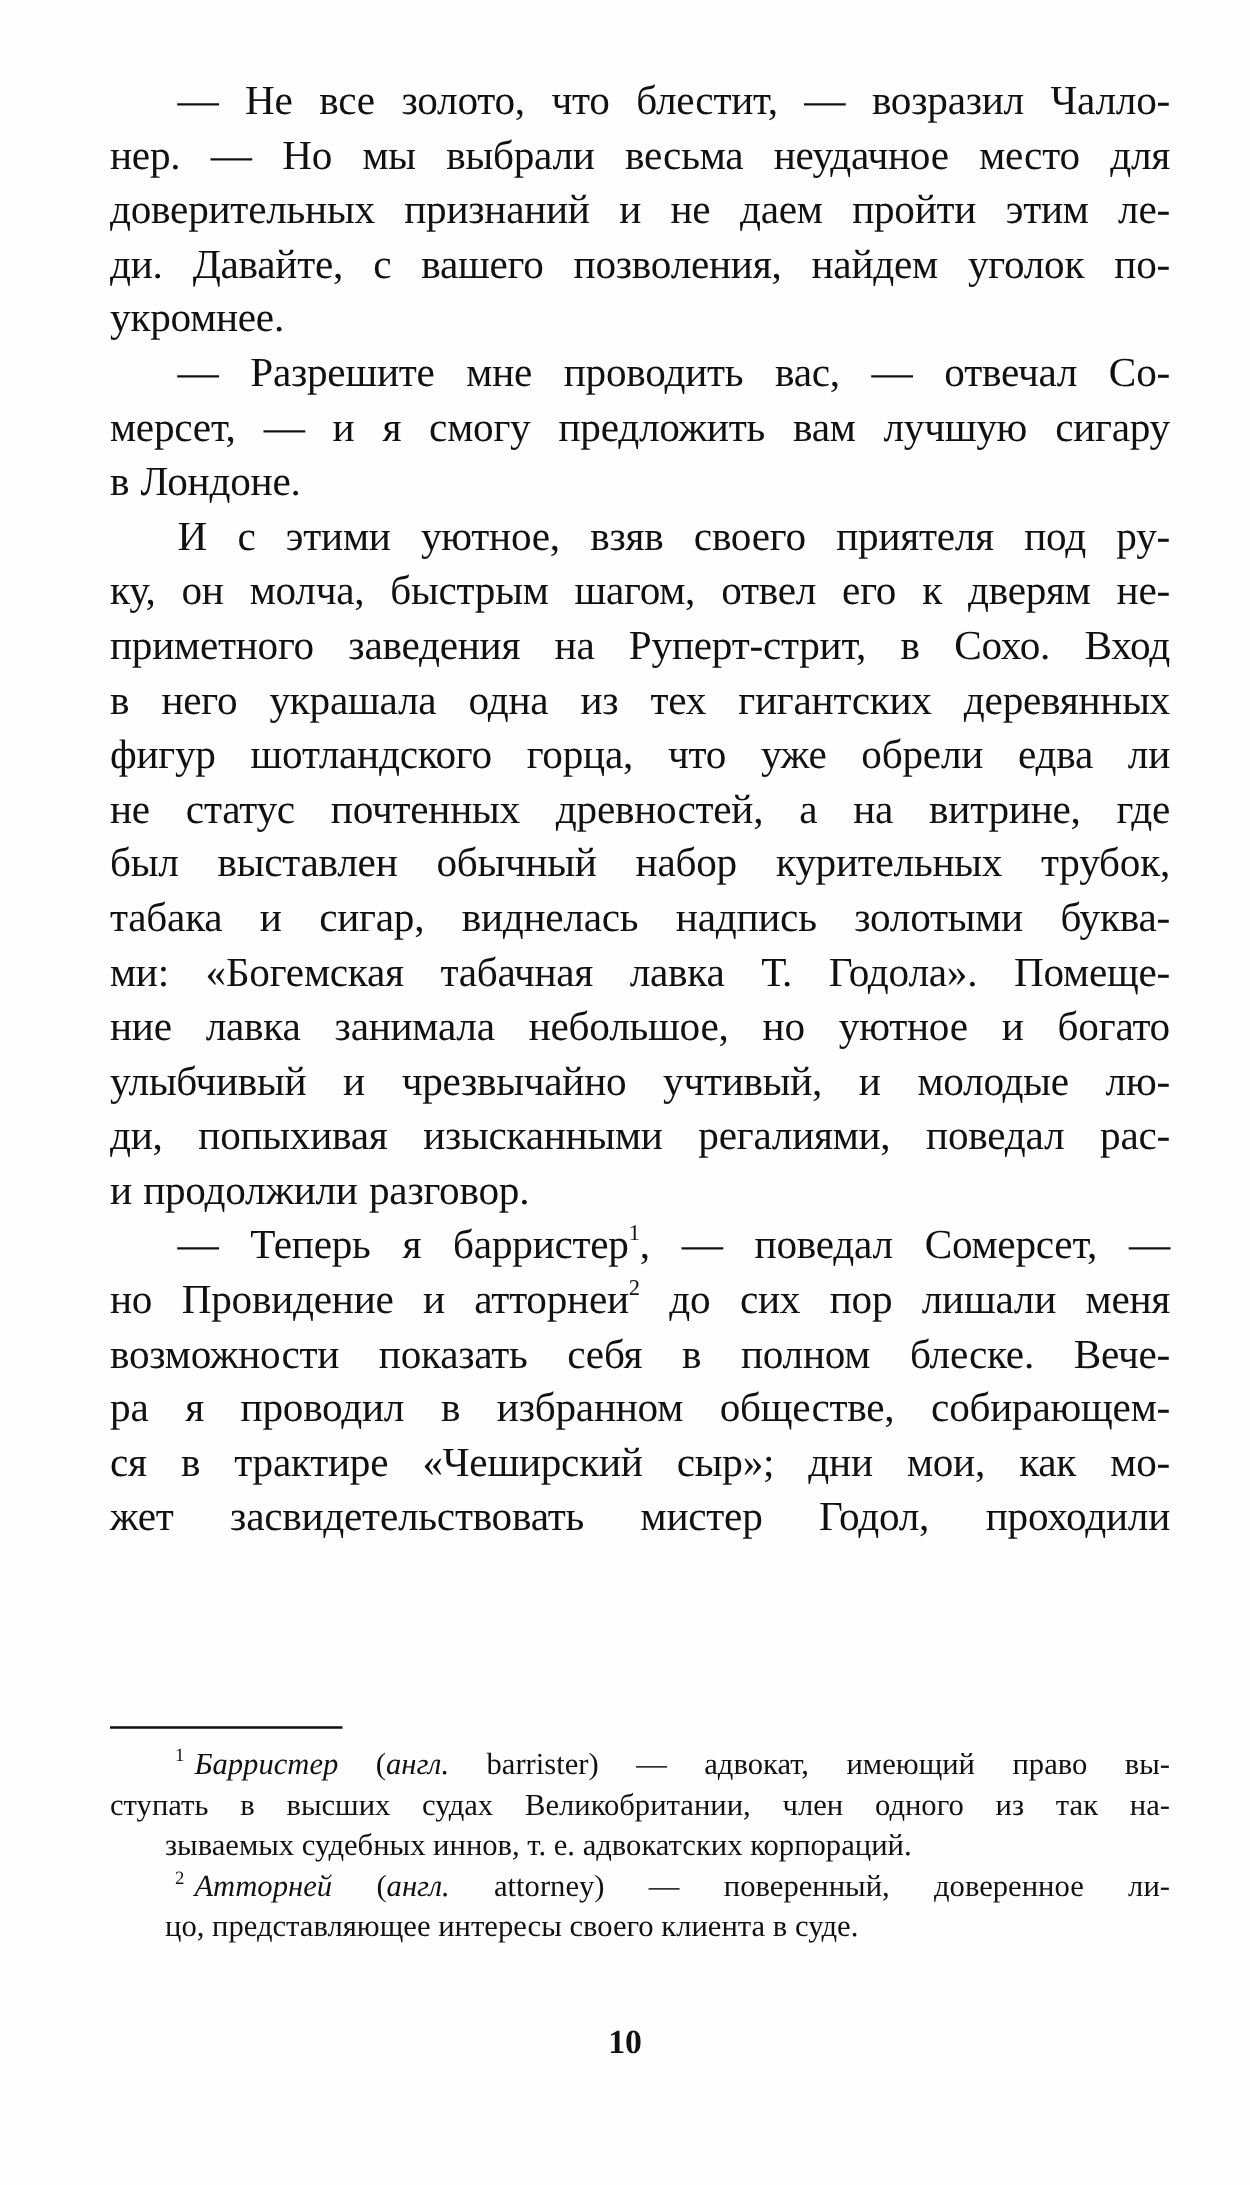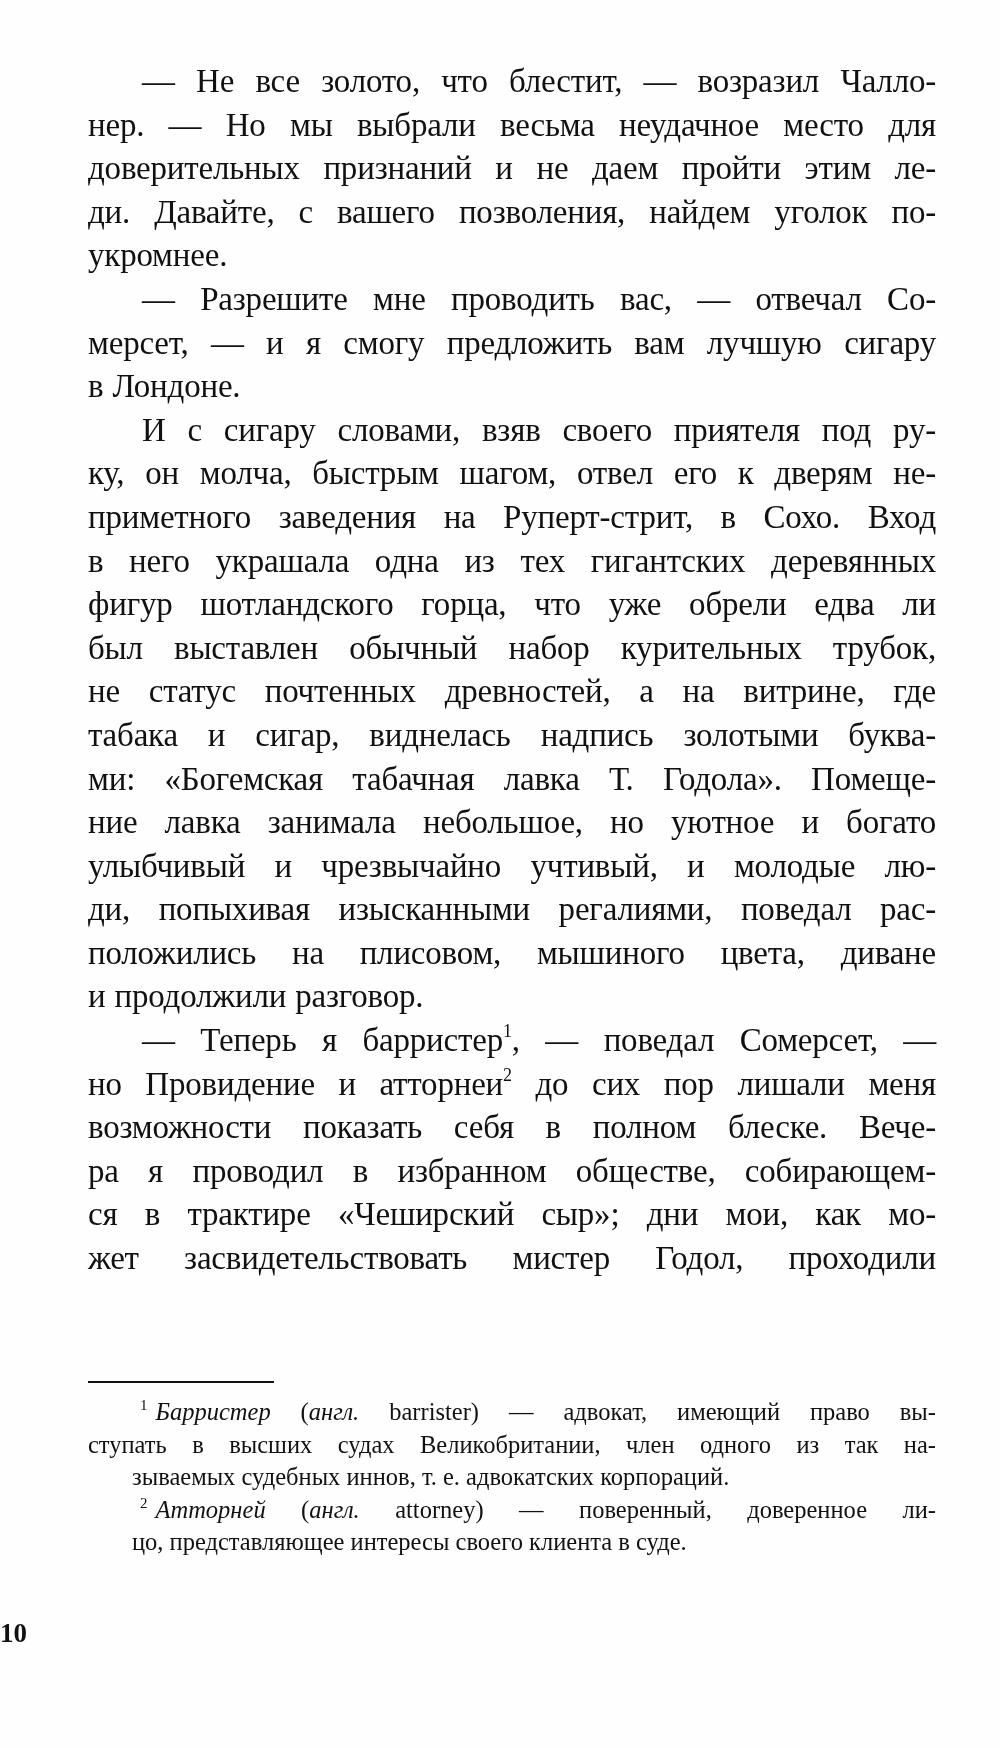--- a/index.html
+++ b/index.html
@@ -91,21 +91,21 @@
       font-style: italic;
     }
     .fn-lang {
       font-style: italic;
     }
     .page-number {
       position: absolute;
       left: 0;
       width: 1000px;
       top: 1618px;
-      text-align: left;
+      text-align: center;
       font-size: 27px;
       font-weight: bold;
       line-height: 30px;
     }
   </style>
 </head>
 <body>
 
 <div class="page">
 
@@ -119,33 +119,32 @@
       <span class="line last">укромнее.</span>
     </div>
 
     <div>
       <span class="line indent">— Разрешите мне проводить вас, — отвечал Со-</span>
       <span class="line">мерсет, — и я смогу предложить вам лучшую сигару</span>
       <span class="line last">в Лондоне.</span>
     </div>
 
     <div>
-      <span class="line indent">И с сигару словами, взяв своего приятеля под ру-</span>
+      <span class="line indent">И с этими уютное, взяв своего приятеля под ру-</span>
       <span class="line">ку, он молча, быстрым шагом, отвел его к дверям не-</span>
       <span class="line">приметного заведения на Руперт-стрит, в Сохо. Вход</span>
       <span class="line">в него украшала одна из тех гигантских деревянных</span>
       <span class="line">фигур шотландского горца, что уже обрели едва ли</span>
+      <span class="line">не статус почтенных древностей, а на витрине, где</span>
       <span class="line">был выставлен обычный набор курительных трубок,</span>
-      <span class="line">не статус почтенных древностей, а на витрине, где</span>
       <span class="line">табака и сигар, виднелась надпись золотыми буква-</span>
       <span class="line">ми: «Богемская табачная лавка Т. Годола». Помеще-</span>
       <span class="line">ние лавка занимала небольшое, но уютное и богато</span>
       <span class="line">улыбчивый и чрезвычайно учтивый, и молодые лю-</span>
       <span class="line">ди, попыхивая изысканными регалиями, поведал рас-</span>
-      <span class="line">положились на плисовом, мышиного цвета, диване</span>
       <span class="line last">и продолжили разговор.</span>
     </div>
 
     <div>
       <span class="line indent"><span>— Теперь я барристер</span><sup class="fn">1</sup><span>, — поведал Сомерсет, —</span></span>
       <span class="line"><span>но Провидение и атторнеи</span><sup class="fn">2</sup><span> до сих пор лишали меня</span></span>
       <span class="line">возможности показать себя в полном блеске. Вече-</span>
       <span class="line">ра я проводил в избранном обществе, собирающем-</span>
       <span class="line">ся в трактире «Чеширский сыр»; дни мои, как мо-</span>
       <span class="line">жет засвидетельствовать мистер Годол, проходили</span>

